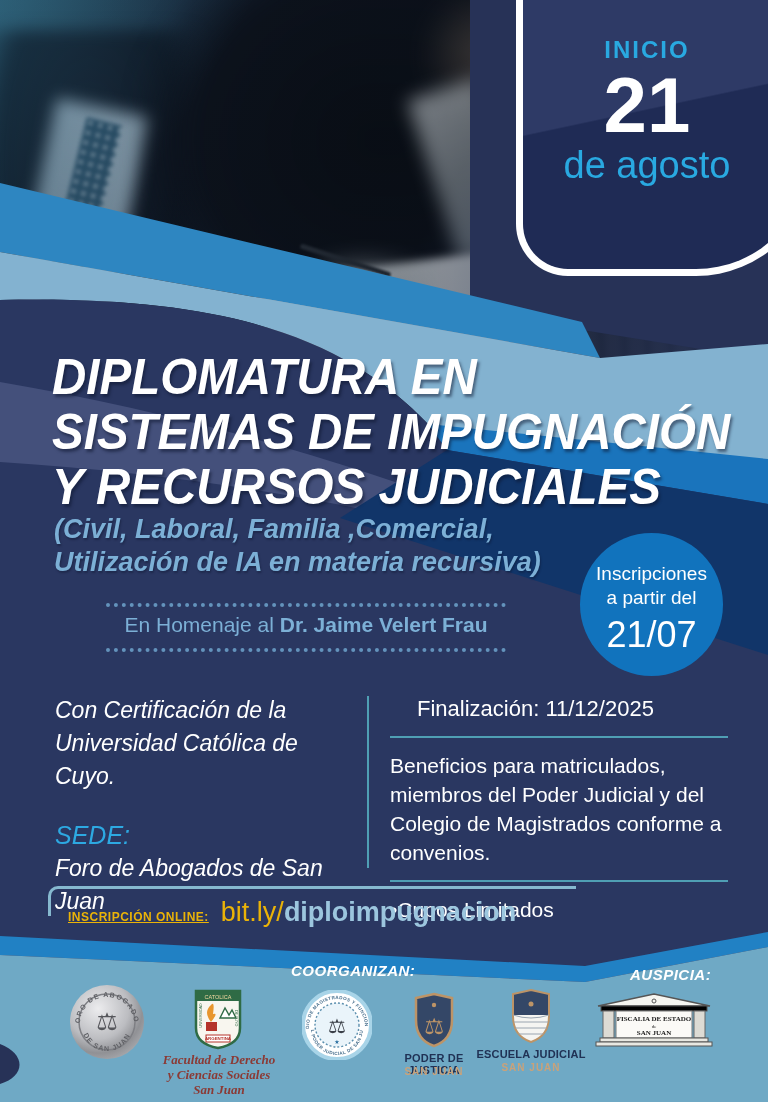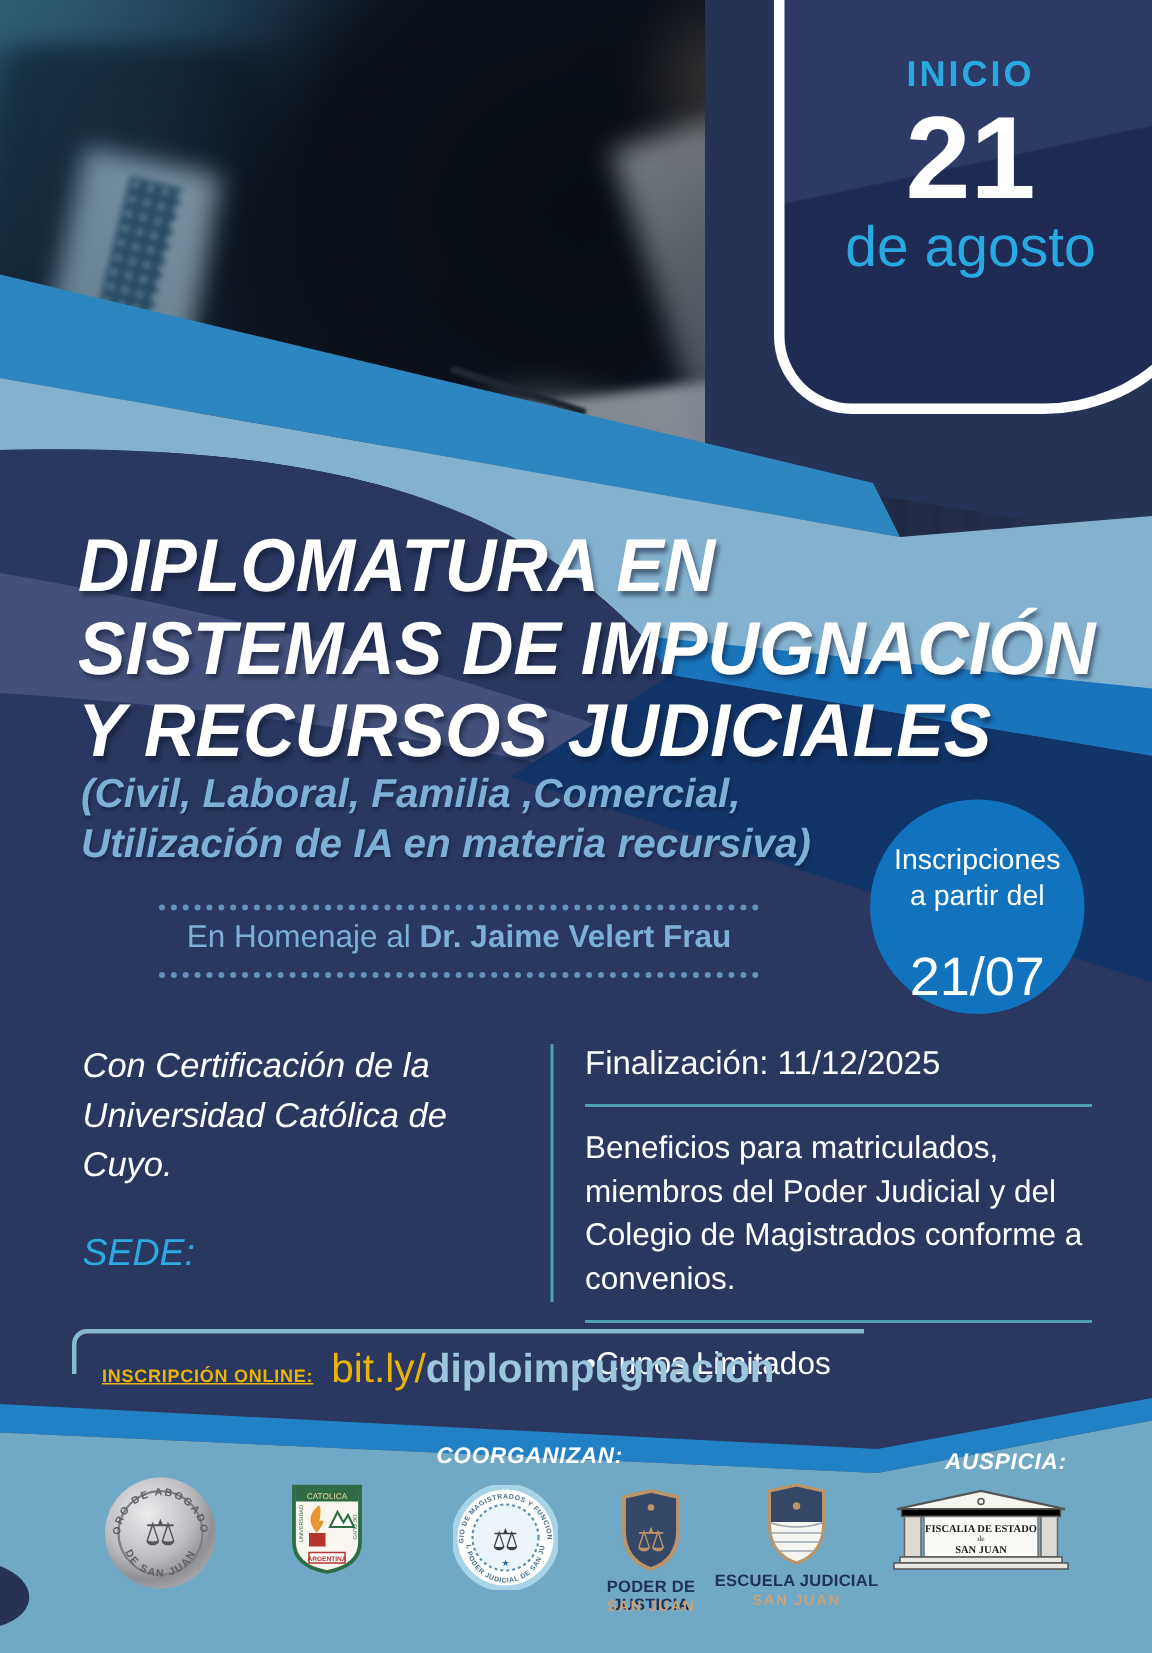--- a/index.html
+++ b/index.html
@@ -60,29 +60,29 @@
   
   .dotline{position:absolute;left:106px;width:400px;border-top:4px dotted #6a9dc6;opacity:.9;}
   .homage{position:absolute;left:106px;top:613px;width:400px;text-align:center;
     font-size:21px;color:#7cb0d6;}
   .homage b{font-weight:bold;}
 
   
   .circle{position:absolute;left:580px;top:533px;width:143px;height:143px;border-radius:50%;
     background:#1173bd;color:#ffffff;text-align:center;padding-top:29px;}
   .circle .c1{font-size:19px;line-height:24px;}
-  .circle .c2{font-size:36px;font-weight:300;margin-top:20px;}
+  .circle .c2{font-size:36px;font-weight:300;margin-top:4px;}
 
   
   .col-left{position:absolute;left:55px;top:694px;width:305px;font-style:italic;
     font-size:23px;line-height:33px;color:#ffffff;}
   .col-left .sede-label{color:#2da9e2;margin-top:26px;font-size:25px;}
   .divider{position:absolute;left:367px;top:696px;width:2px;height:172px;background:#4f9fb4;}
   .col-right{position:absolute;left:390px;top:694px;width:338px;color:#ffffff;font-size:21px;line-height:29px;}
-  .col-right .fin{font-size:22px;}
+  .col-right .fin{font-size:22px;margin-left:27px;}
   .col-right hr{border:none;border-top:2px solid #4f9fb4;margin:13px 0;}
 
   
   .insc-bracket{position:absolute;left:48px;top:886px;width:528px;height:30px;
     border-top:3px solid #86b9cf;border-left:3px solid #86b9cf;border-top-left-radius:10px;}
   .insc-row{position:absolute;left:68px;top:897px;display:flex;align-items:baseline;gap:12px;white-space:nowrap;}
   .insc-label{font-size:12px;font-weight:bold;letter-spacing:.5px;color:#eab308;text-decoration:underline;}
   .insc-url{font-size:27px;}
   .insc-url .pre{color:#eab308;font-weight:normal;}
   .insc-url .bold{color:#9cc6de;font-weight:bold;}
@@ -158,20 +158,21 @@
   <div class="circle">
     <div class="c1">Inscripciones</div>
     <div class="c1">a partir del</div>
     <div class="c2">21/07</div>
   </div>
 
   <div class="col-left">
     <div>Con Certificación de la</div>
     <div>Universidad Católica de Cuyo.</div>
     <div class="sede-label">SEDE:</div>
+    <div>Foro de Abogados de San Juan</div>
   </div>
 
   <div class="divider"></div>
 
   <div class="col-right">
     <div class="fin">Finalización: 11/12/2025</div>
     <hr>
     <div>Beneficios para matriculados, miembros del Poder Judicial y del Colegio de Magistrados conforme a convenios.</div>
     <hr>
     <div>•Cupos Limitados</div>
@@ -213,20 +214,25 @@
     <rect x="4" y="4" width="42" height="9" fill="#2f6b45"></rect>
     <text x="25" y="11" font-size="5.5" text-anchor="middle" fill="#f3d9a0">CATOLICA</text>
     <text x="9" y="40" font-size="3.6" fill="#2f6b45" transform="rotate(-90 9 40)">UNIVERSIDAD</text>
     <text x="42" y="22" font-size="3.6" fill="#2f6b45" transform="rotate(90 42 22)">DE CUYO</text>
     <path d="M18,17 q4,-5 2,9 q6,-2 -2,8 q-8,-10 0,-17" fill="#e8962e"></path>
     <path d="M27,30 L32,20 L36,27 L39,22 L43,30 Z" fill="#ffffff" stroke="#2f6b45" stroke-width="1.4"></path>
     <rect x="13" y="34" width="11" height="9" fill="#b5342c"></rect>
     <rect x="13" y="47" width="24" height="7" fill="#ffffff" stroke="#b5342c" stroke-width="1"></rect>
     <text x="25" y="52.4" font-size="4.4" font-weight="bold" text-anchor="middle" fill="#b5342c">ARGENTINA</text>
   </svg>
+  <div class="facultad-text">
+    <div>Facultad de Derecho</div>
+    <div>y Ciencias Sociales</div>
+    <div>San Juan</div>
+  </div>
 
   <svg class="logo" style="left:302px;top:990px" width="70" height="70" viewBox="0 0 70 70">
     <defs>
       <path id="colTop" d="M 7,37 A 28,28 0 0 1 63,37"></path>
       <path id="colBot" d="M 9,39 A 26,26 0 0 0 61,39"></path>
     </defs>
     <circle cx="35" cy="35" r="34" fill="#ffffff" stroke="#a8d4e8" stroke-width="4"></circle>
     <circle cx="35" cy="35" r="22" fill="#eaf4fa" stroke="#5b8fae" stroke-width="1.4" stroke-dasharray="2 2"></circle>
     <text font-size="4.6" font-weight="bold" fill="#49708e" letter-spacing=".4">
       <textPath href="#colTop" startOffset="50%" text-anchor="middle">COLEGIO DE MAGISTRADOS Y FUNCIONARIOS</textPath>

